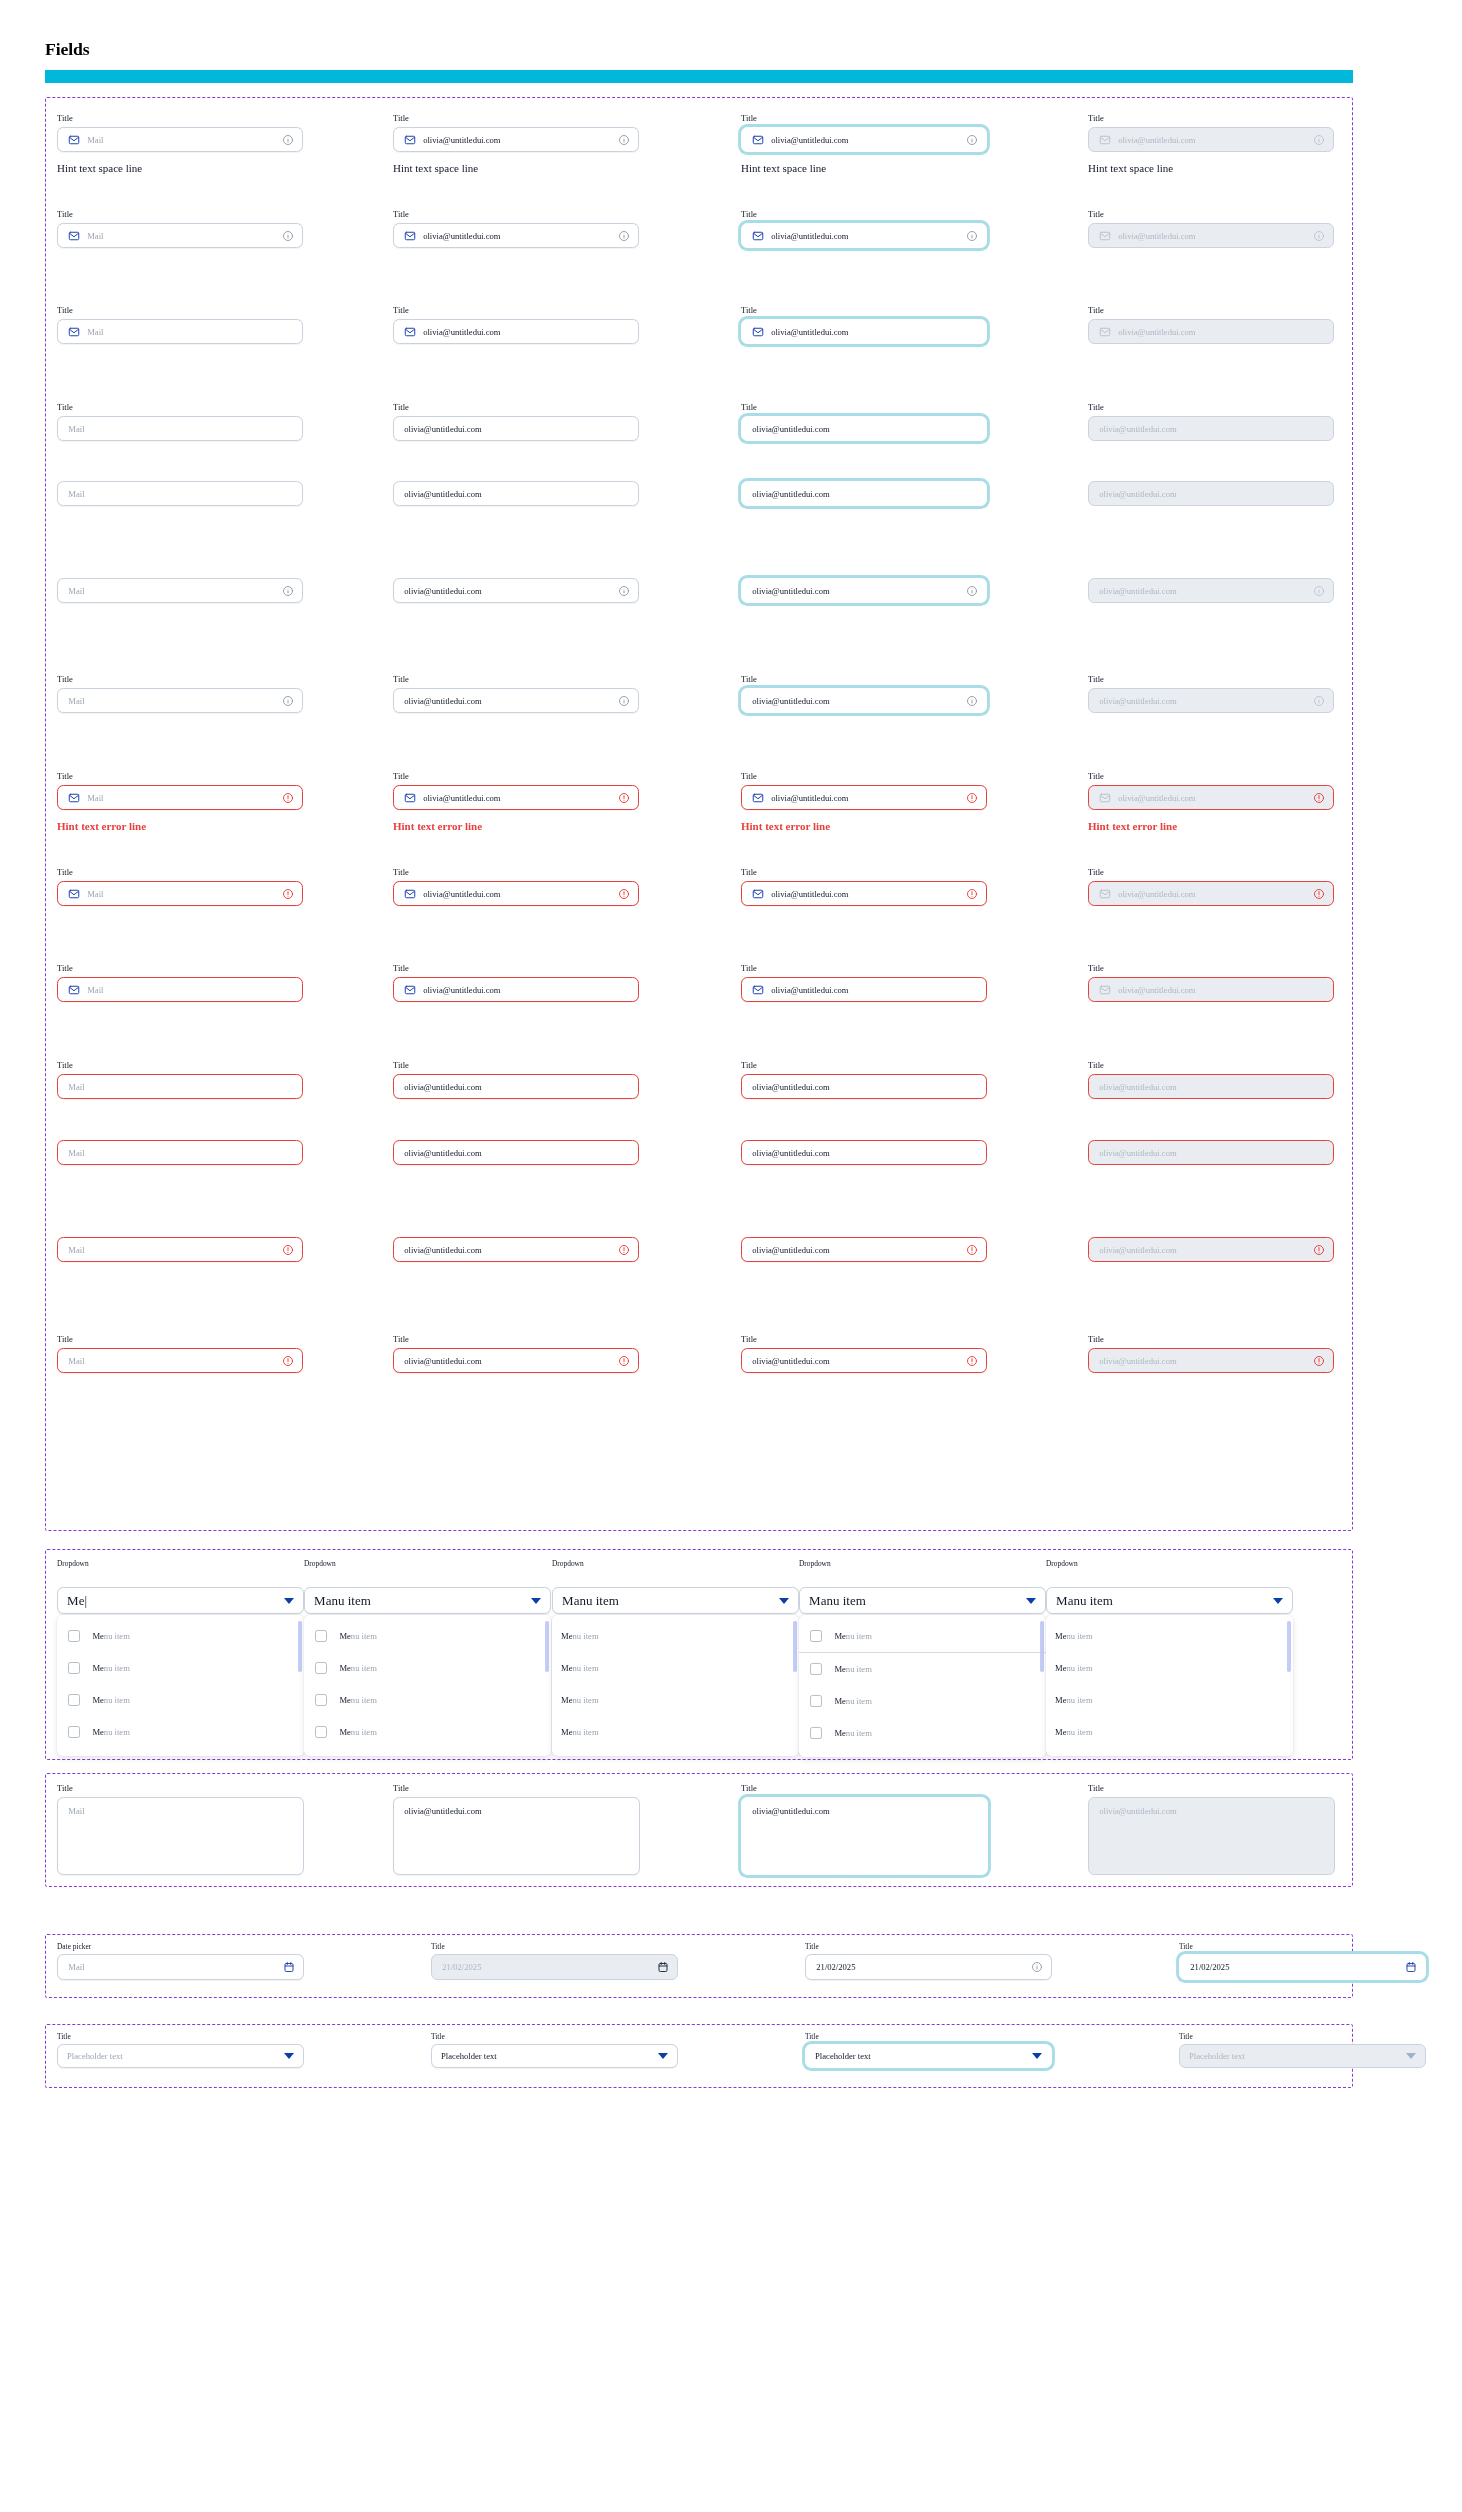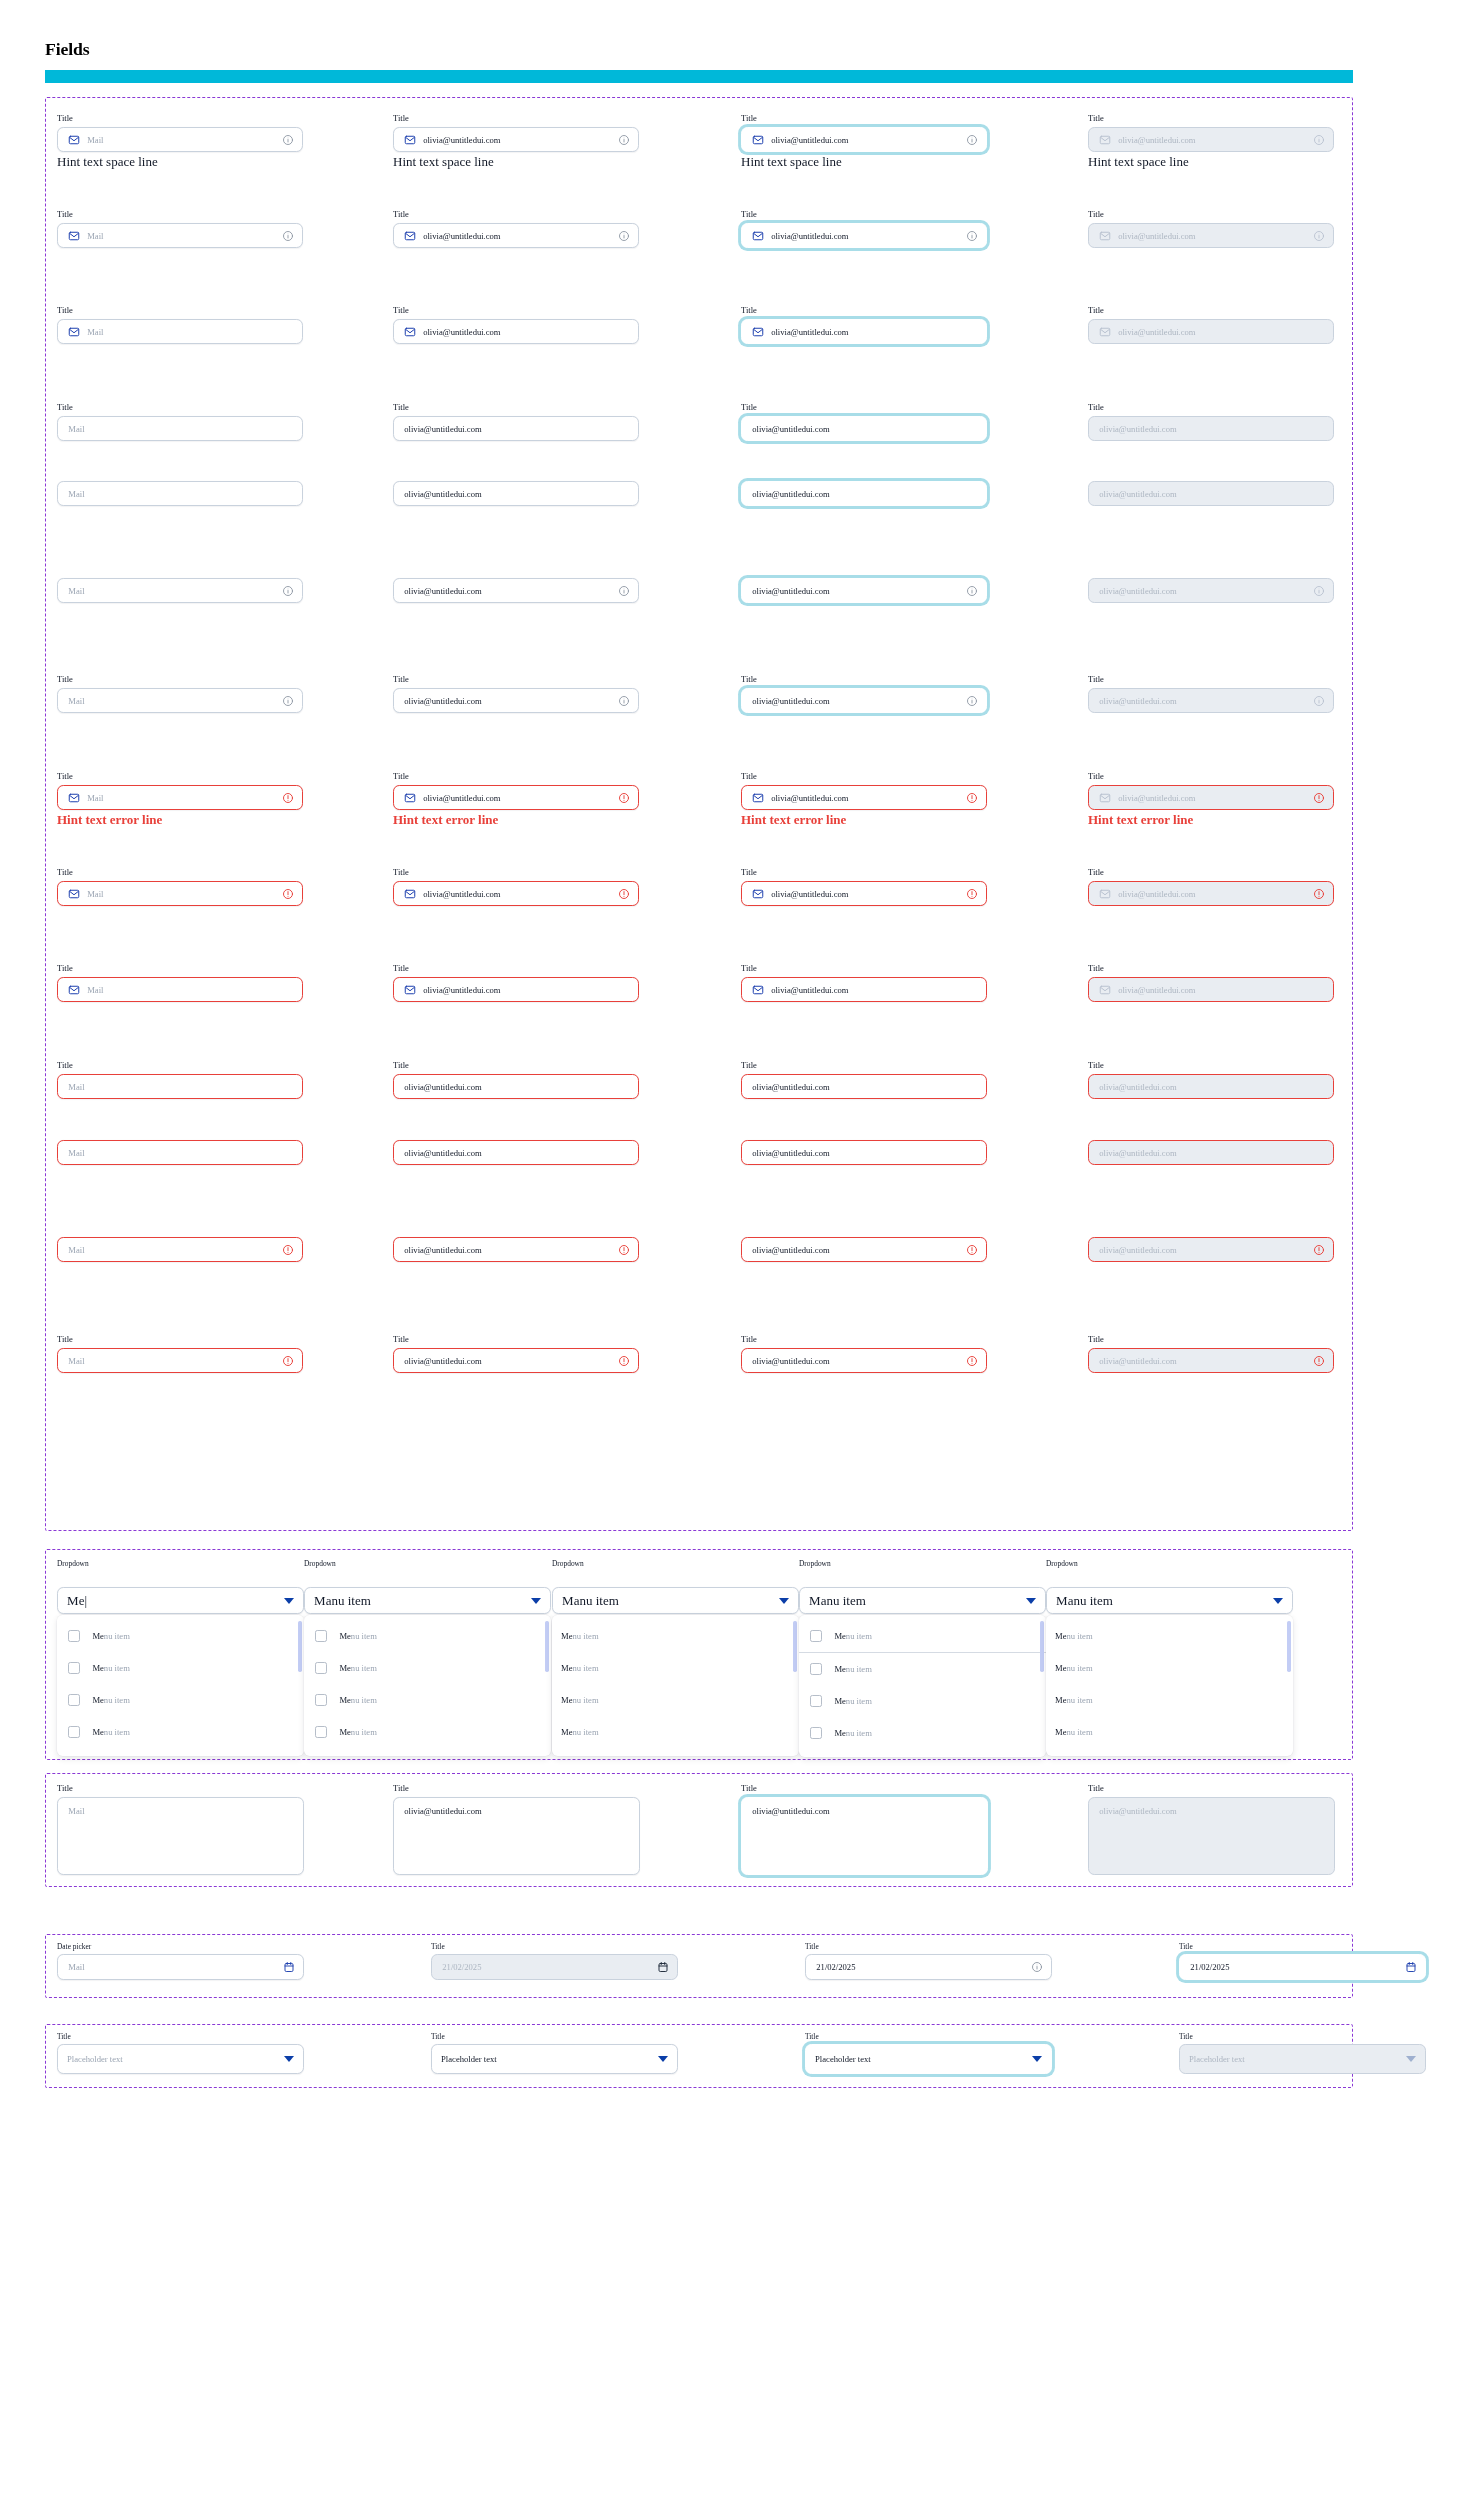--- a/index.html
+++ b/index.html
@@ -32,21 +32,21 @@
   #sect-inputs { left:45px; top:97px; width:1308px; height:1434px; }
 
   .col { position:absolute; width:246px; }
   .c1 { left:12.6px; }  .c2 { left:348px; }
   .c3 { left:696px; } .c4 { left:1044px; }
 
   .fld-label {
     font-size:8.6px; color:#111827; font-weight:500;
     margin-bottom:4px; line-height:10.3px;
   }
-  .fld-hint { font-size:13px; color:#111827; margin-top:5px; line-height:9.1px; }
+  .fld-hint { font-size:11px; color:#111827; margin-top:12px; line-height:9.1px; }
   .fld-hint.err { color:#e8403a; font-weight:600; }
 
   .inp {
     position:relative; display:flex; align-items:center;
     height:25px; border:0.9px solid #c9d2dd; border-radius:6.3px;
     background:#fff; padding:0 8px 0 10.3px;
     box-shadow:0 0.6px 1.1px rgba(16,24,40,.05);
   }
   .inp .txt { font-size:8.6px; color:#111827; flex:1; white-space:nowrap; overflow:hidden; }
   .inp .txt.ph { color:#9aa4b2; }
@@ -100,21 +100,21 @@
   
   #sect-dates { left:45px; top:1934px; width:1308px; height:64px; }
   .dp-col { position:absolute; top:6.9px; width:247px; }
   .dp-label { font-size:7.4px; color:#111827; font-weight:500; margin-bottom:3.4px; }
 
   
   #sect-selects { left:45px; top:2024px; width:1308px; height:64px; }
   .sel-col { position:absolute; top:6.9px; width:247px; }
   .sel-label { font-size:7.4px; color:#111827; font-weight:500; margin-bottom:3.4px; }
   .sel-box {
-    display:flex; align-items:center; height:30px;
+    display:flex; align-items:center; height:24px;
     border:0.9px solid #c9d2dd; border-radius:6.3px; background:#fff;
     padding:0 9.1px; box-shadow:0 0.6px 1.1px rgba(16,24,40,.05);
   }
   .sel-box .val { flex:1; font-size:8.6px; color:#111827; }
   .sel-box .val.ph { color:#9aa4b2; }
   .sel-box.focus { border-color:#fff; box-shadow:0 0 0 2.9px #a8dde8, 0 0.6px 1.1px rgba(16,24,40,.05); }
   .sel-box.disabled { background:#e9edf2; box-shadow:none; }
   .sel-box.disabled .val { color:#adb6c2; }
   .caret.dis { border-top-color:#9fb0cf; }
 </style>

